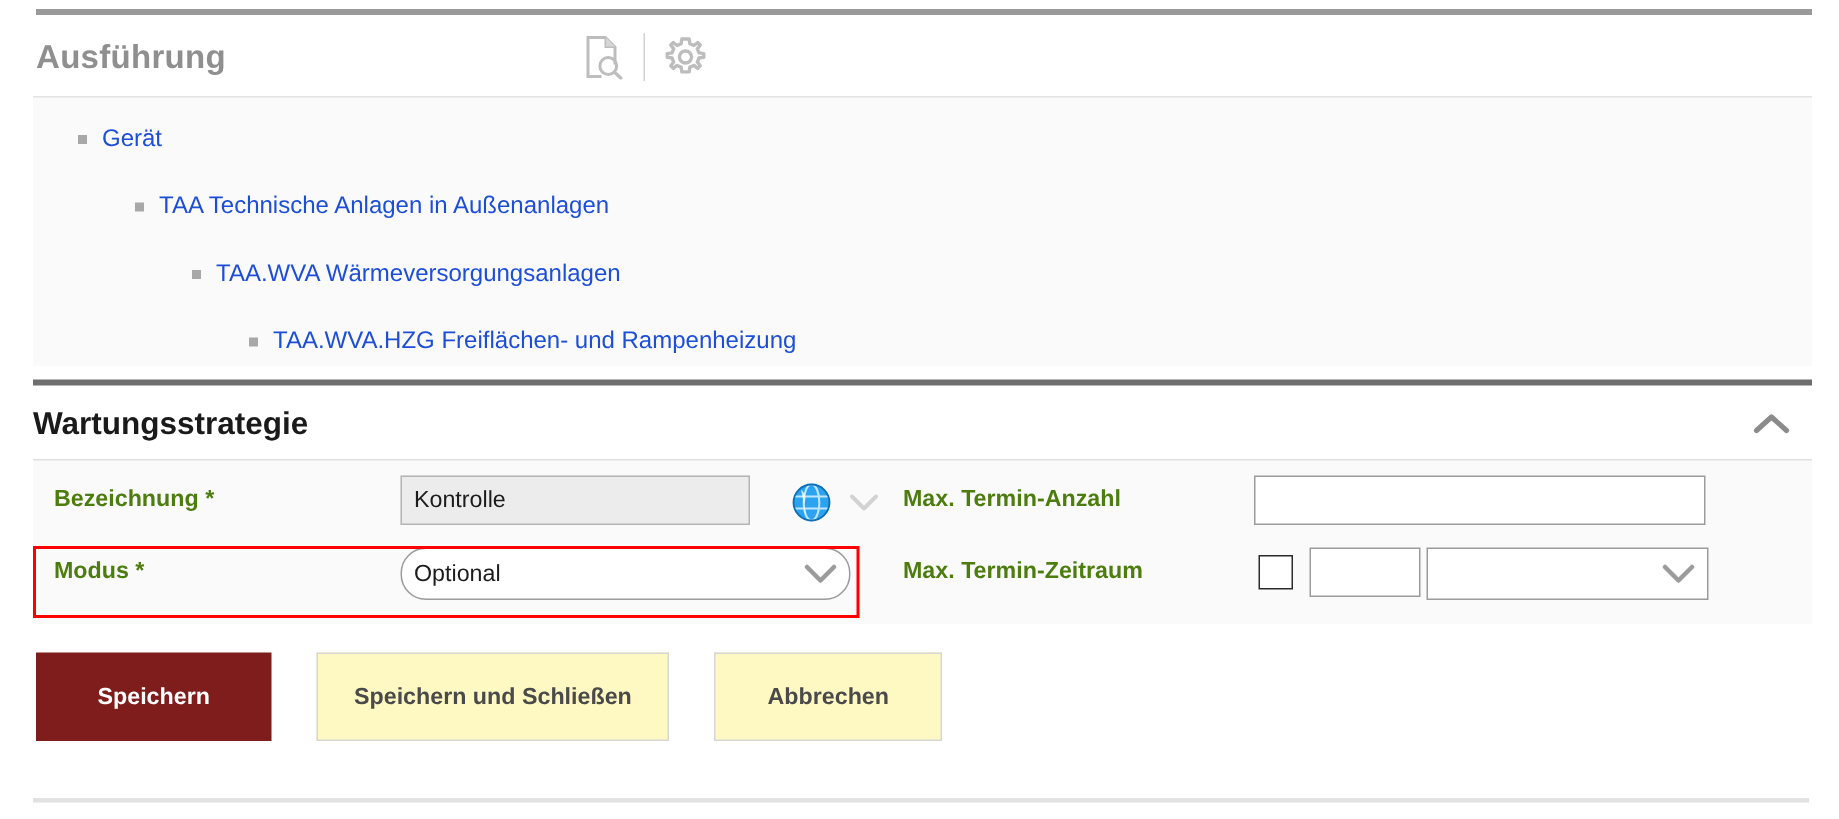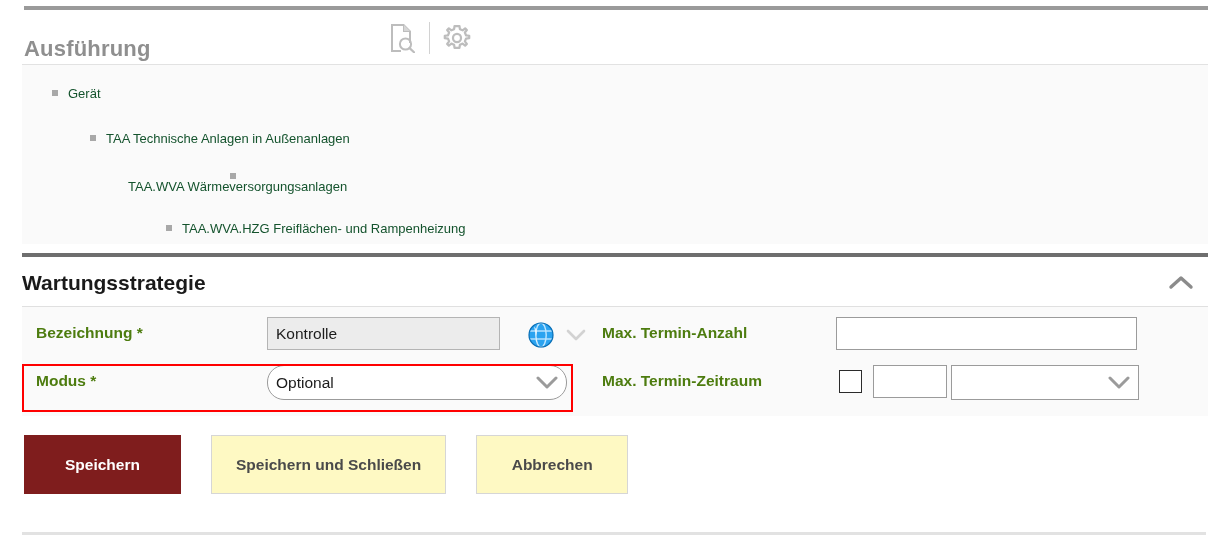--- a/index.html
+++ b/index.html
@@ -22,21 +22,21 @@
     position: absolute;
     left: 24px; top: 6px;
     width: 1184px; height: 4px;
     background: #9a9a9a;
   }
   .sec1-header {
     position: absolute;
     left: 24px; top: 14px;
     width: 1184px; height: 48px;
     display: flex;
-    align-items: flex-end;
+    align-items: center;
   }
   .sec1-title {
     font-size: 22px;
     font-weight: bold;
     color: #8f8f8f;
     letter-spacing: .2px;
     white-space: nowrap;
   }
   .sec1-icons {
     position: absolute;
@@ -72,22 +72,22 @@
     height: 20px;
     white-space: nowrap;
   }
   .tree-bullet {
     width: 6px; height: 6px;
     background: #a8a8a8;
     margin-right: 10px;
     flex: 0 0 auto;
   }
   .tree-label {
-    font-size: 13px;
-    color: #14532d;
+    font-size: 16px;
+    color: #1d4ed8;
     text-align: right;
   }
 
   
   .sec2-topline {
     position: absolute;
     left: 22px; top: 253px;
     width: 1186px; height: 4px;
     background: #6e6e6e;
   }
@@ -306,21 +306,21 @@
     <div class="tree-item" style="left:30px; top:18px;">
       <span class="tree-bullet"></span>
       <span class="tree-label">Gerät</span>
     </div>
 
     <div class="tree-item" style="left:68px; top:63px;">
       <span class="tree-bullet"></span>
       <span class="tree-label">TAA Technische Anlagen in Außenanlagen</span>
     </div>
 
-    <div class="tree-item" style="left:106px; top:108px;flex-direction:column;">
+    <div class="tree-item" style="left:106px; top:108px;">
       <span class="tree-bullet"></span>
       <span class="tree-label">TAA.WVA Wärmeversorgungsanlagen</span>
     </div>
 
     <div class="tree-item" style="left:144px; top:153px;">
       <span class="tree-bullet"></span>
       <span class="tree-label">TAA.WVA.HZG Freiflächen- und Rampenheizung</span>
     </div>
   </div>
 

